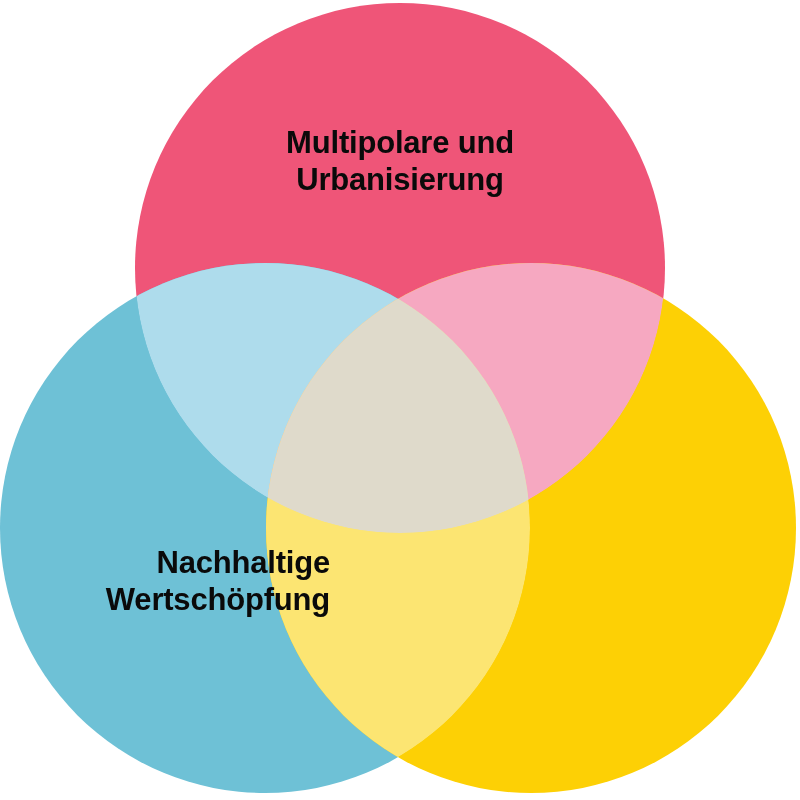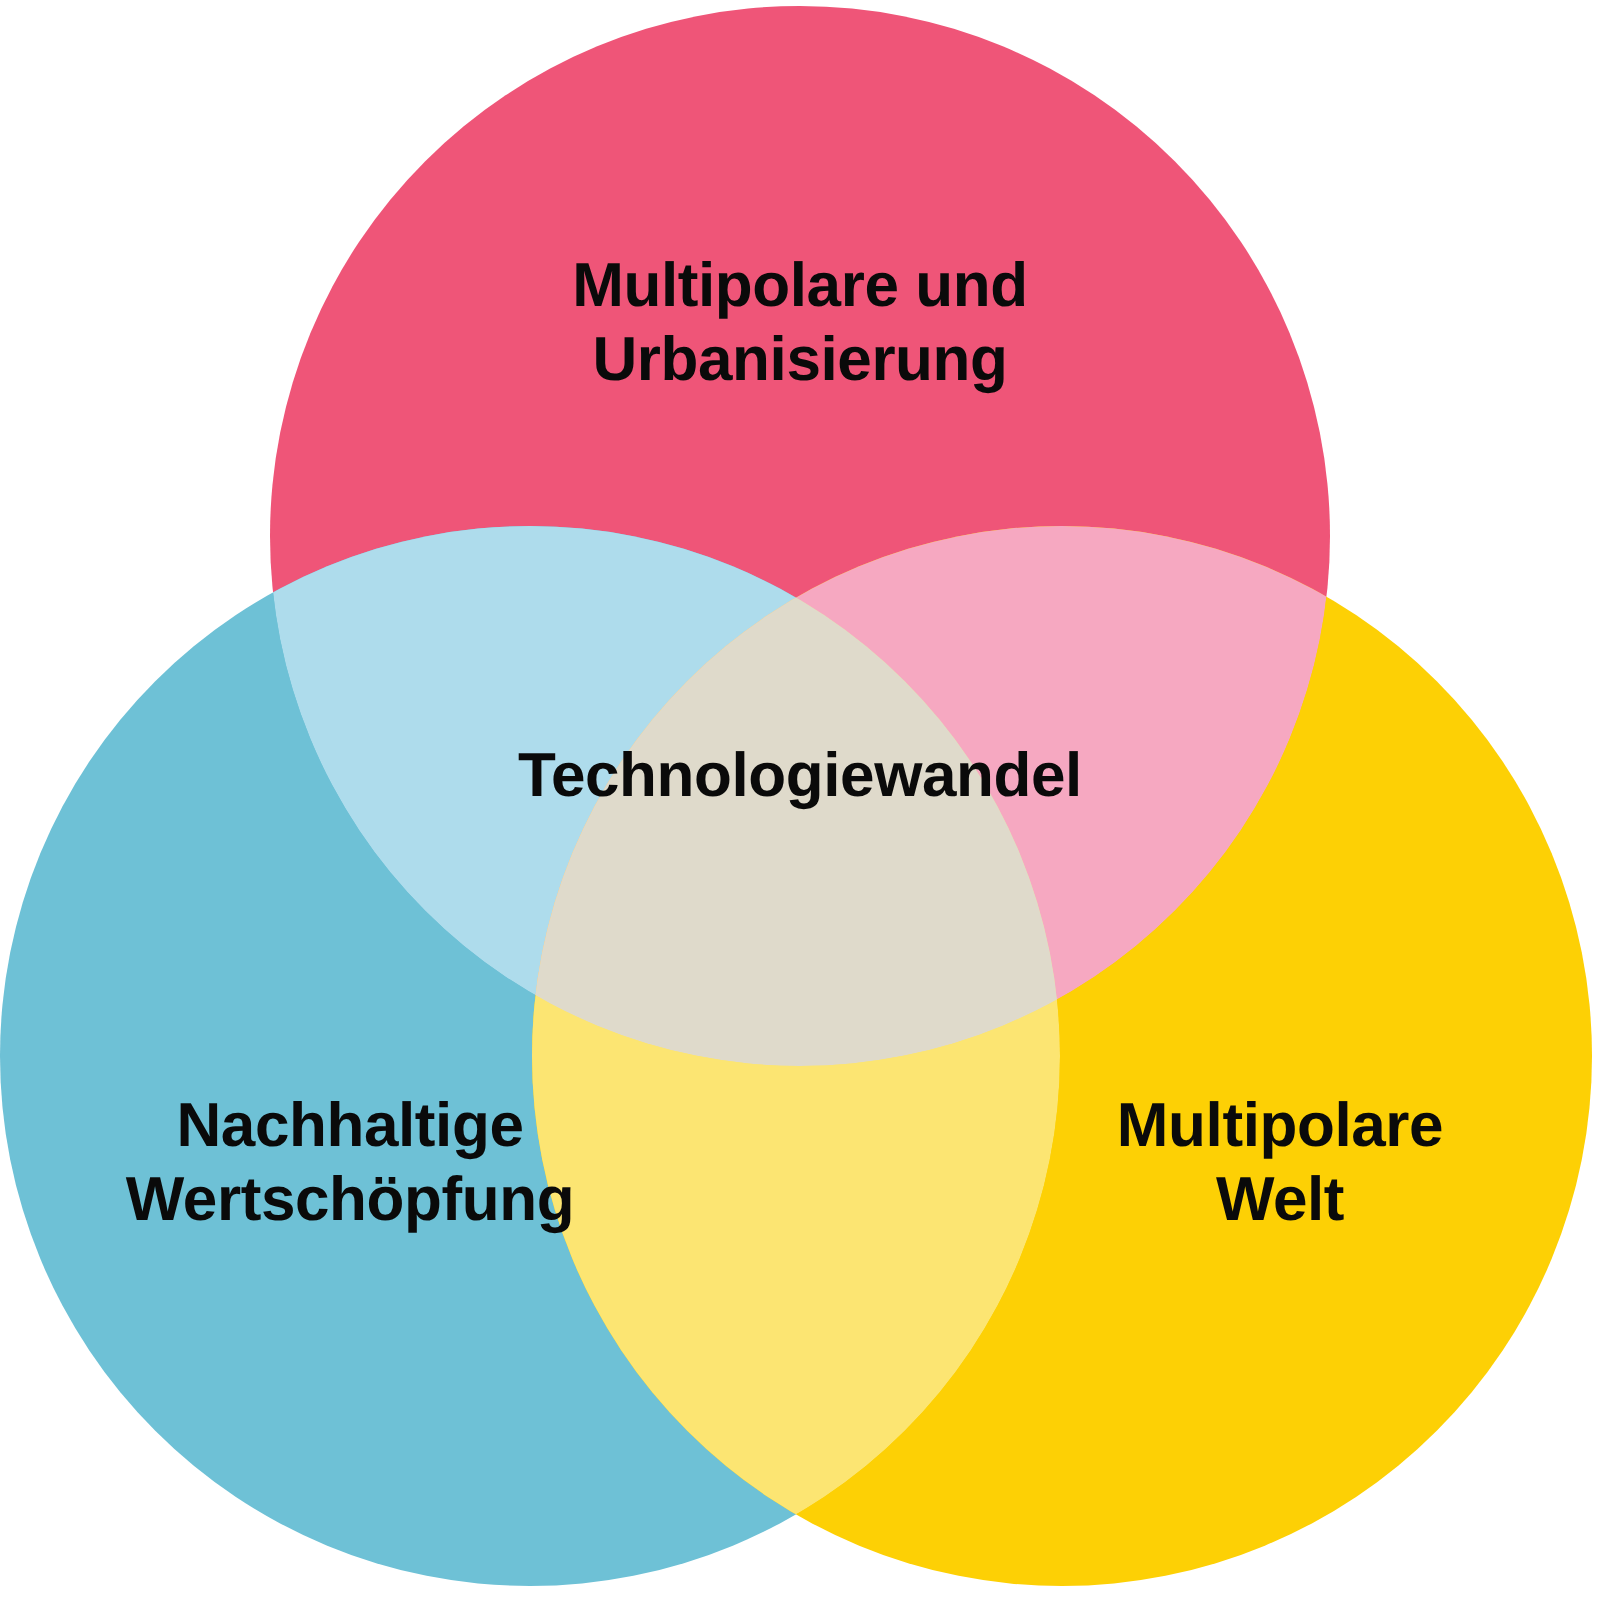--- a/index.html
+++ b/index.html
@@ -101,21 +101,18 @@
     <g clip-path="url(#clip-a)">
       <g clip-path="url(#clip-b)">
         <circle id="ov-abc" clip-path="url(#clip-c)" cx="400" cy="268" r="265" fill="#dfdacb"></circle>
       </g>
     </g>
   </svg>
 
   <div class="venn-label" id="label-top" style="color: rgb(10, 10, 10);">Multipolare und
 Urbanisierung</div>
 
-  <div class="venn-label" id="label-center" style="color: rgb(10, 10, 10);">Technologiewandel</div>
 
-  <div class="venn-label" id="label-left" style="color: rgb(10, 10, 10);">Nachhaltige
+  <div class="venn-label" id="label-left" style="color: rgb(10, 10, 10); text-align: right;">Nachhaltige
 Wertschöpfung</div>
 
-  <div class="venn-label" id="label-right" style="color: rgb(10, 10, 10);">Multipolare
-Welt</div>
 
 </div>
 
 </body></html>

